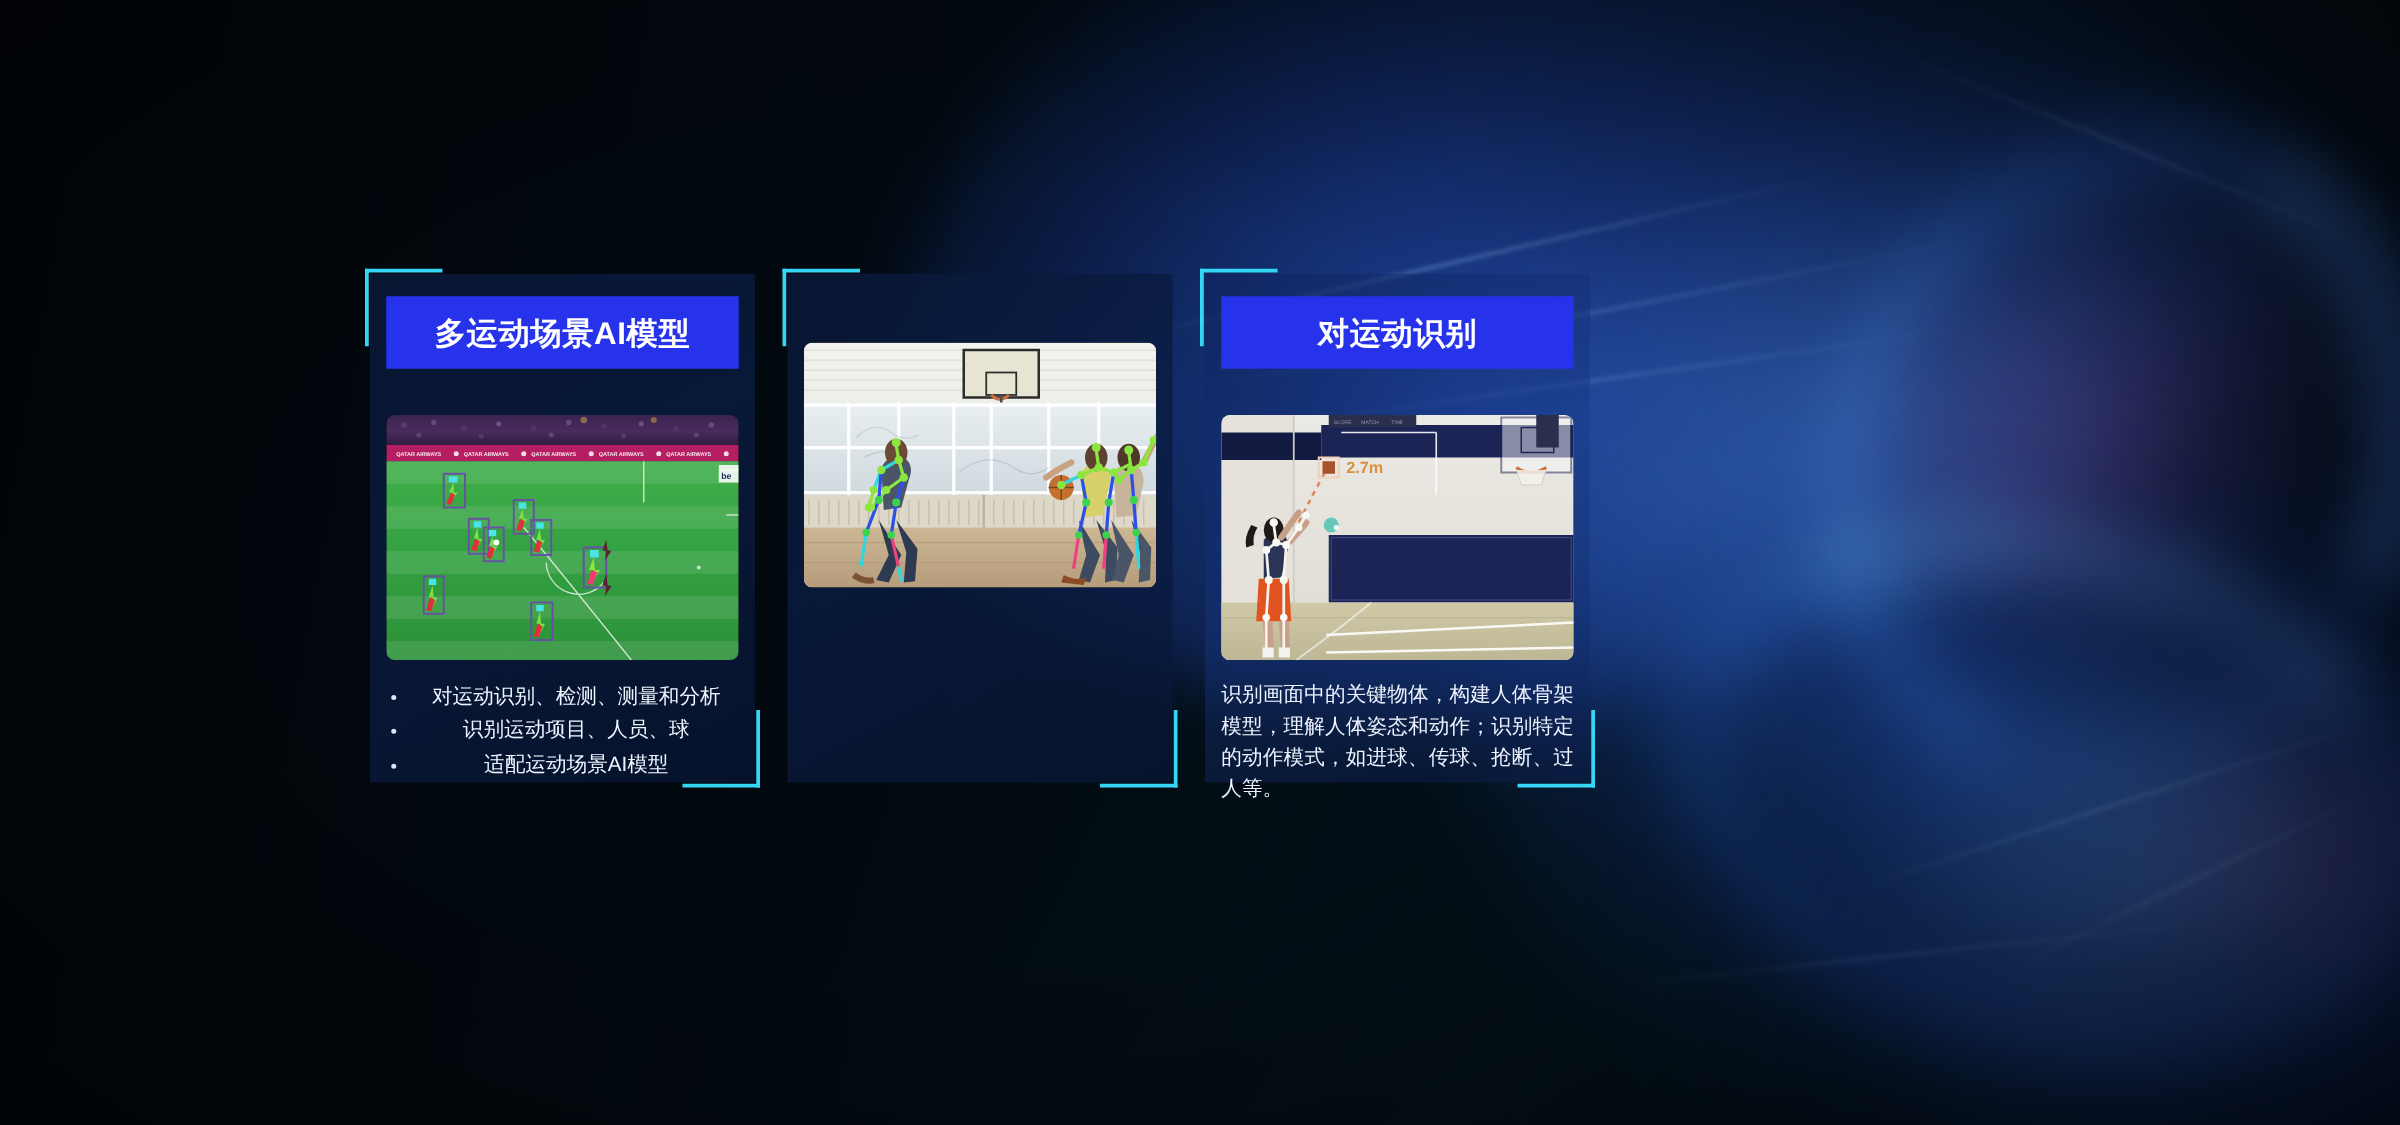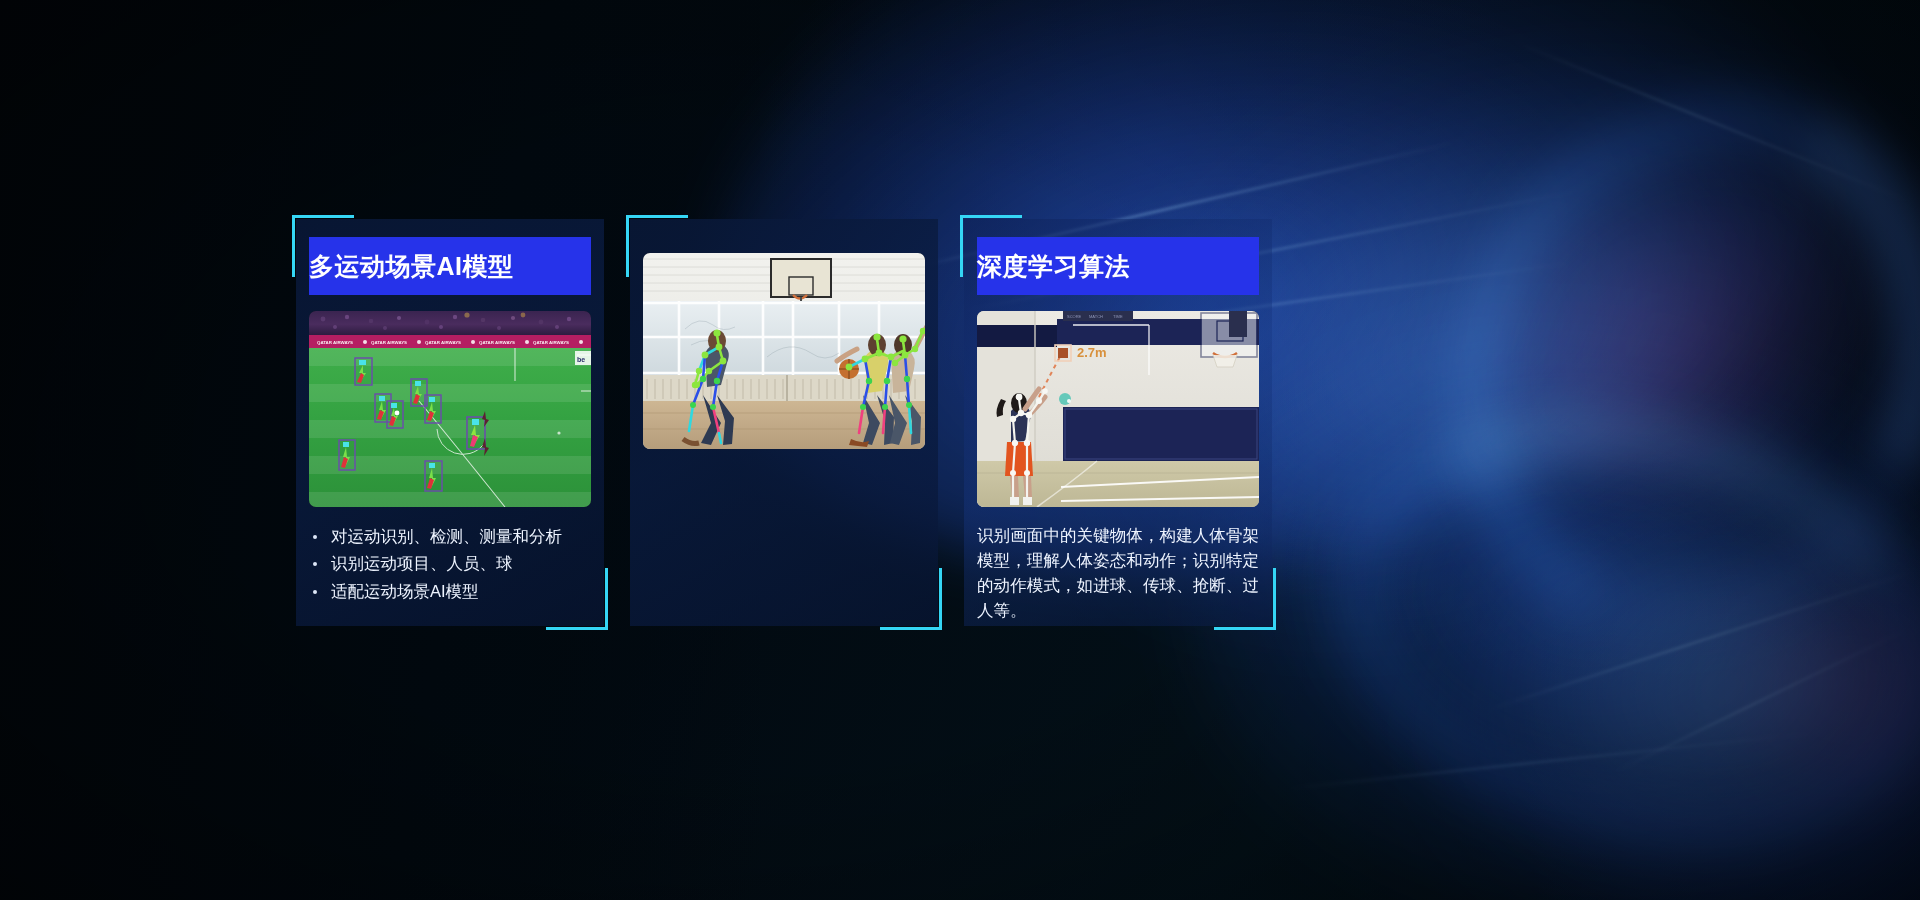--- a/index.html
+++ b/index.html
@@ -104,38 +104,38 @@
     padding:18px 0 0 0;
     display:flex; flex-direction:column; align-items:center;
   }
   .card.translucent .card-inner{
     background:linear-gradient(150deg, rgba(14,34,90,.55) 0%, rgba(22,54,130,.42) 50%, rgba(12,30,80,.38) 100%);
   }
 
   .card-head{
     width:282px; height:58px;
     background:#2633ea;
-    display:flex; align-items:center; 
+    display:flex; align-items:center; justify-content:center;
     flex:0 0 auto;
   }
   .card-head-text{
     color:#fff; font-size:25px; font-weight:700; letter-spacing:.5px;
     white-space:nowrap;
   }
 
   .thumb{
-    width:282px; height:196px; margin-top:16px;
+    width:282px; height:196px; margin-top:37px;
     border-radius:7px; overflow:hidden; position:relative;
     background:#10131a; flex:0 0 auto;
   }
   .thumb svg{ display:block; width:100%; height:100%; }
 
   .card-body{ width:282px; margin-top:18px; flex:1 1 auto; }
 
-  ul.bullets{ list-style:none; }
+  ul.bullets{ list-style:none;text-align:center; }
   ul.bullets li{
     position:relative; padding-left:22px;
     color:#eef4ff; font-size:16.5px; line-height:1.42; margin-bottom:4px;
     white-space:nowrap;
   }
   ul.bullets li::before{
     content:""; position:absolute; left:4px; top:10px;
     width:4px; height:4px; border-radius:50%; background:#dde7f7;
   }
   p.para{
@@ -520,21 +520,21 @@
         </div>
 
       </div>
     </div>
 
     <div class="card c3 translucent">
       <div class="brk brk-tl"></div>
       <div class="brk brk-br"></div>
       <div class="card-inner">
         <div class="card-head">
-          <span class="card-head-text">深度学习算法</span>
+          <span class="card-head-text">对运动识别</span>
         </div>
 
         <div class="thumb">
           <svg viewBox="0 0 282 196" preserveAspectRatio="none">
             <defs>
               <linearGradient id="wall3" x1="0" y1="0" x2="0" y2="1">
                 <stop offset="0%" stop-color="#eceae4"></stop>
                 <stop offset="100%" stop-color="#dcdad2"></stop>
               </linearGradient>
               <linearGradient id="floor3" x1="0" y1="0" x2="0" y2="1">

